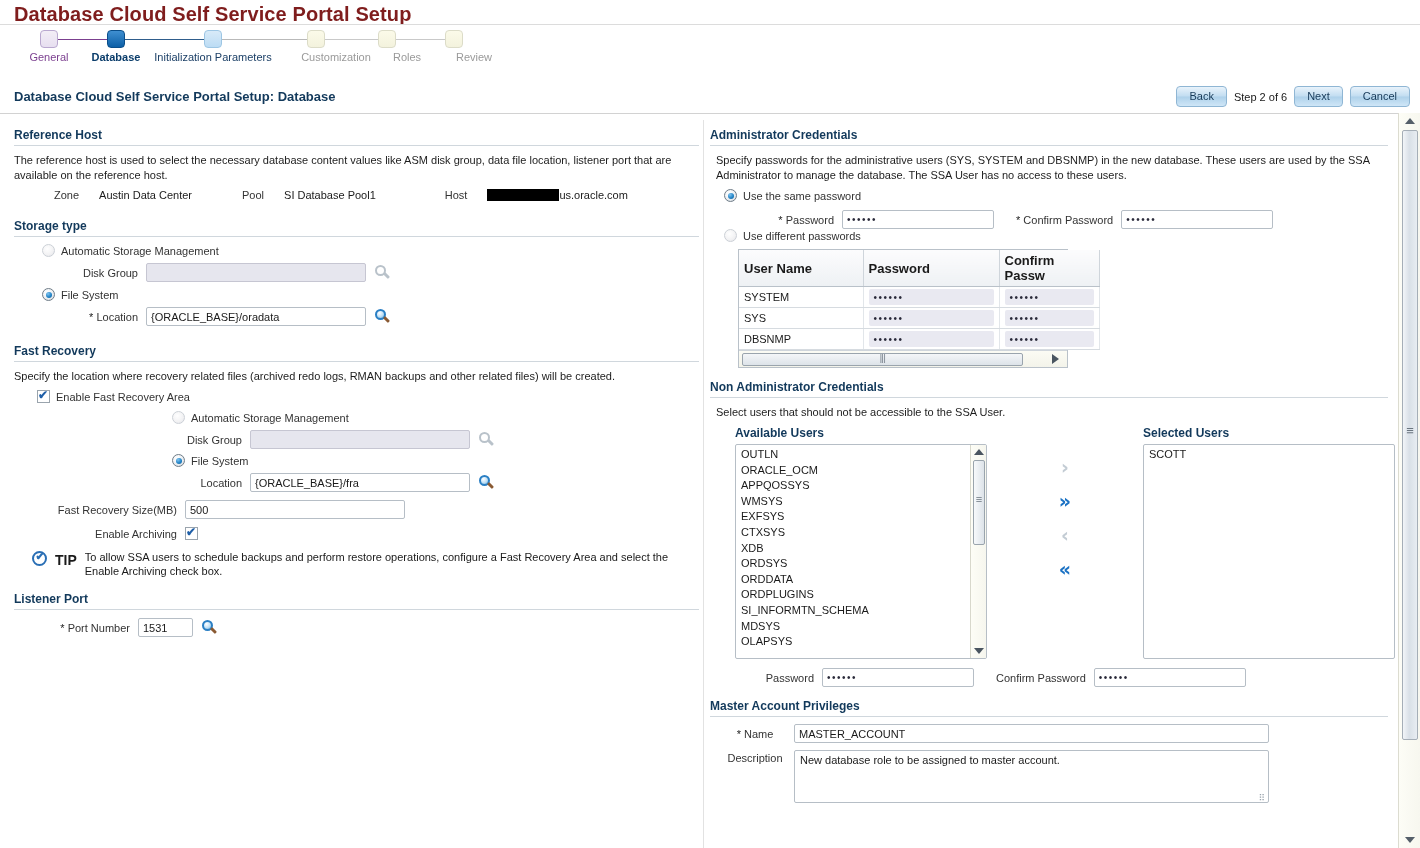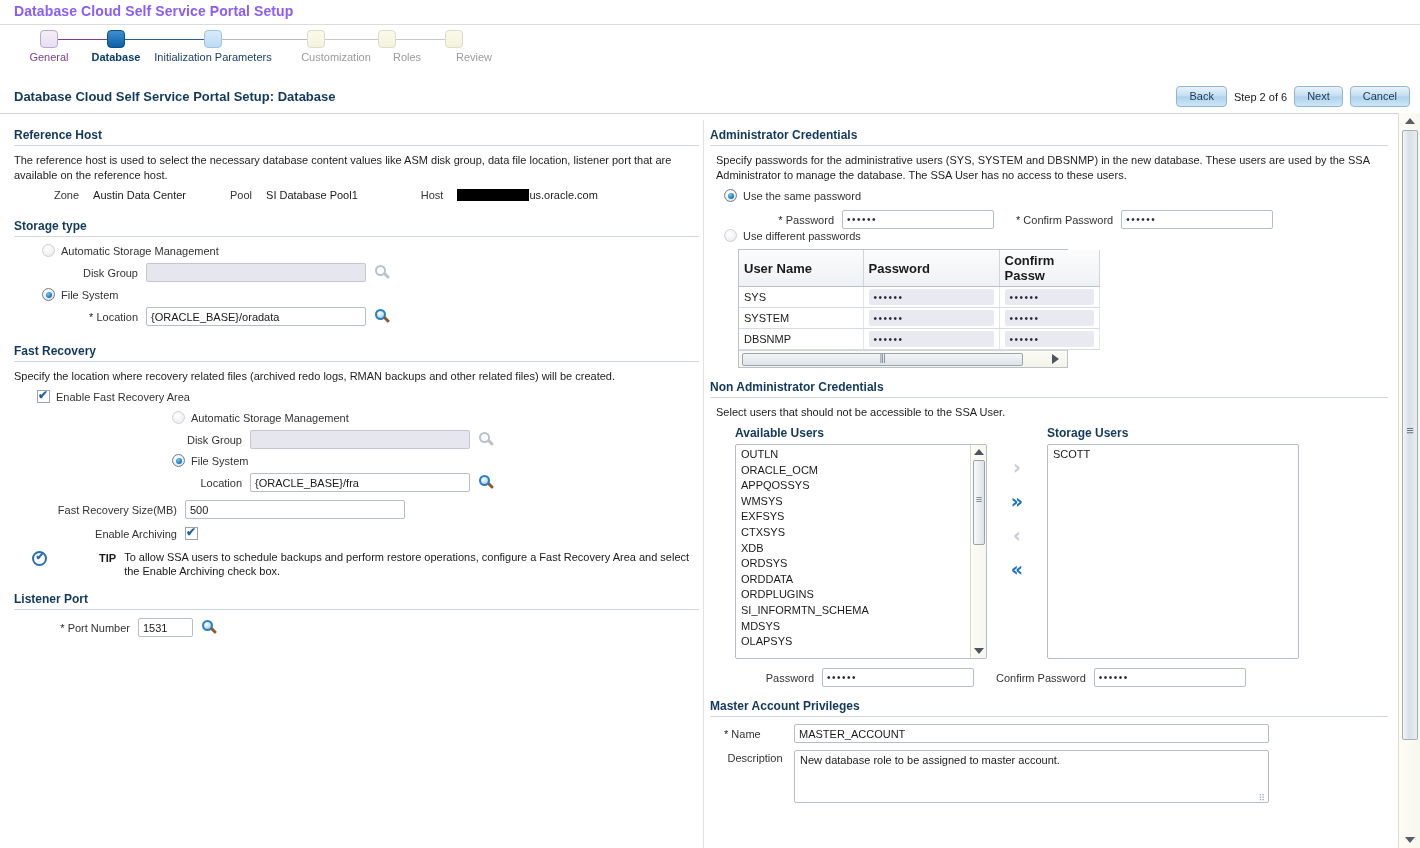--- a/index.html
+++ b/index.html
@@ -10,21 +10,21 @@
     background: #ffffff;
     font-family: "Liberation Sans", sans-serif;
     font-size: 11px;
     color: #1a1a1a;
   }
   .page { position: relative; width: 1420px; height: 848px; background:#fff; }
 
   
   .app-title {
     position:absolute; left:14px; top:3px;
-    font-size:14px; font-weight:bold; color:#8b5cf6;
+    font-size:20px; font-weight:bold; color:#7f1d1d;
     letter-spacing:.1px;
   }
   .title-rule { position:absolute; left:0; top:24px; width:1420px; height:1px; background:#dcdcdc; }
 
   
   .train { position:absolute; left:14px; top:30px; height:40px; }
   .train-inner { position:relative; height:40px; }
   .train-step { position:absolute; top:0; text-align:center; }
   .train-node {
     width:18px; height:18px; border-radius:4px; margin:0 auto;
@@ -128,21 +128,21 @@
   
   .tip-row { display:flex; align-items:flex-start; gap:8px; margin-top:10px; }
   .tip-ico {
     width:15px; height:15px; border-radius:50%; border:2px solid #2a6fb5;
     position:relative; flex:none; margin-top:1px;
   }
   .tip-ico::after{
     content:"✔"; position:absolute; left:1.5px; top:-3.5px;
     font-size:11px; color:#2a6fb5; font-weight:bold;
   }
-  .tip-word { font-size:11px; font-weight:bold; color:#1a1a1a; margin-top:2px; flex:none;margin-left:44px; }
+  .tip-word { font-size:14px; font-weight:bold; color:#1a1a1a; margin-top:2px; flex:none; }
   .tip-text { font-size:11px; line-height:14px; color:#1a1a1a; }
 
   
   .tbl-wrap { border:1px solid #b9c1c9; width:330px; background:#fff; }
   table.cred { border-collapse:collapse; width:100%; table-layout:fixed; }
   table.cred th {
     text-align:left; font-size:13px; font-weight:bold; color:#1a1a1a;
     background:linear-gradient(180deg,#fcfcfd 0%,#eef1f4 100%);
     border-bottom:1px solid #b9c1c9; border-right:1px solid #cfd5db;
     padding:3px 5px; height:19px;
@@ -293,21 +293,21 @@
     <button class="btn">Cancel</button>
   </div>
   <div class="head-rule"></div>
   <div class="col-split"></div>
 
   <div class="col-left">
 
     <div class="sect-head">Reference Host</div>
     <div class="sect-rule"></div>
     <div class="sect-desc" style="width:672px;">The reference host is used to select the necessary database content values like ASM disk group, data file location, listener port that are available on the reference host.</div>
-    <div class="inline-row" style="margin-left:40px; margin-top:3px; gap:0;">
+    <div class="inline-row" style="margin-left:40px; margin-top:3px; gap:6px;">
       <span class="lab">Zone</span>
       <span class="val" style="margin-left:14px;">Austin Data Center</span>
       <span class="lab" style="margin-left:44px;">Pool</span>
       <span class="val" style="margin-left:14px;">SI Database Pool1</span>
       <span class="lab" style="margin-left:44px;padding-left:19px;">Host</span>
       <span style="margin-left:14px;text-align:right;"><span class="redact"></span><span>us.oracle.com</span></span>
     </div>
 
     <div class="sect-head" style="margin-top:18px;">Storage type</div>
     <div class="sect-rule"></div>
@@ -421,30 +421,30 @@
       <table class="cred">
         <thead>
             <tr id="cred-head">
               <th style="width: 124px;">User Name</th>
               <th style="width: 136px;">Password</th>
               <th style="width: 100px;">Confirm Passw</th>
             </tr>
           </thead>
         <tbody id="cred-body">
             <tr>
-              <td class="user">SYS</td>
+              <td class="user">SYSTEM</td>
               <td>
                 <div class="cell-pw">••••••</div>
               </td>
               <td>
                 <div class="cell-pw">••••••</div>
               </td>
             </tr>
             <tr>
-              <td class="user">SYSTEM</td>
+              <td class="user">SYS</td>
               <td>
                 <div class="cell-pw">••••••</div>
               </td>
               <td>
                 <div class="cell-pw">••••••</div>
               </td>
             </tr>
             <tr>
               <td class="user">DBSNMP</td>
               <td>
@@ -459,21 +459,21 @@
       <div class="hscroll">
         <div class="thumb"></div>
         <div class="arrow"></div>
       </div>
     </div>
 
     <div class="sect-head" style="margin-top:12px;">Non Administrator Credentials</div>
     <div class="sect-rule" style="width:678px;"></div>
     <div class="sect-desc" style="margin-left:6px;">Select users that should not be accessible to the SSA User.</div>
 
-    <div class="shuttle" style="margin-left:25px; margin-top:4px;">
+    <div class="shuttle" style="margin-left:25px; margin-top:4px;justify-content:space-between;">
       <div>
         <div class="list-head">Available Users</div>
         <div class="listbox">
           <div class="items" id="avail-items">
               <div class="item">OUTLN</div>
               <div class="item">ORACLE_OCM</div>
               <div class="item">APPQOSSYS</div>
               <div class="item">WMSYS</div>
               <div class="item">EXFSYS</div>
               <div class="item">CTXSYS</div>
@@ -492,40 +492,40 @@
           </div>
         </div>
       </div>
       <div class="shbtns">
         <span class="sh disabled">›</span>
         <span class="sh enabled">»</span>
         <span class="sh disabled">‹</span>
         <span class="sh enabled">«</span>
       </div>
       <div>
-        <div class="list-head">Storage Users</div>
+        <div class="list-head">Selected Users</div>
         <div class="listbox">
           <div class="items" id="sel-items">
               <div class="item">SCOTT</div>
             </div>
         </div>
       </div>
     </div>
 
     <div class="inline-row" style="margin-left:42px; margin-top:9px; gap:8px;">
       <span class="lbl" style="width:62px; text-align:right;">Password</span>
       <input class="fld pw" style="width: 152px;" value="••••••">
       <span class="lbl" style="margin-left:14px;">Confirm Password</span>
       <input class="fld pw" style="width: 152px;" value="••••••">
     </div>
 
     <div class="sect-head" style="margin-top:12px;">Master Account Privileges</div>
     <div class="sect-rule" style="width:678px;"></div>
     <div class="inline-row" style="margin-left:14px; margin-top:7px; gap:8px;">
-      <span class="lbl" style="width:62px; text-align:left;"><span class="req">*</span> <span>Name</span></span>
+      <span class="lbl" style="width:62px; text-align:center;"><span class="req">*</span> <span>Name</span></span>
       <input class="fld" style="width: 475px;" value="MASTER_ACCOUNT">
     </div>
     <div class="inline-row" style="margin-left:14px; margin-top:7px; gap:8px; align-items:flex-start;">
       <span class="lbl" style="width:62px; text-align:center; padding-top:2px;">Description</span>
       <span class="ta-wrap">
         <textarea class="ta" style="">New database role to be assigned to master account.</textarea>
         <span class="ta-grip">⠿</span>
       </span>
     </div>
   </div>

